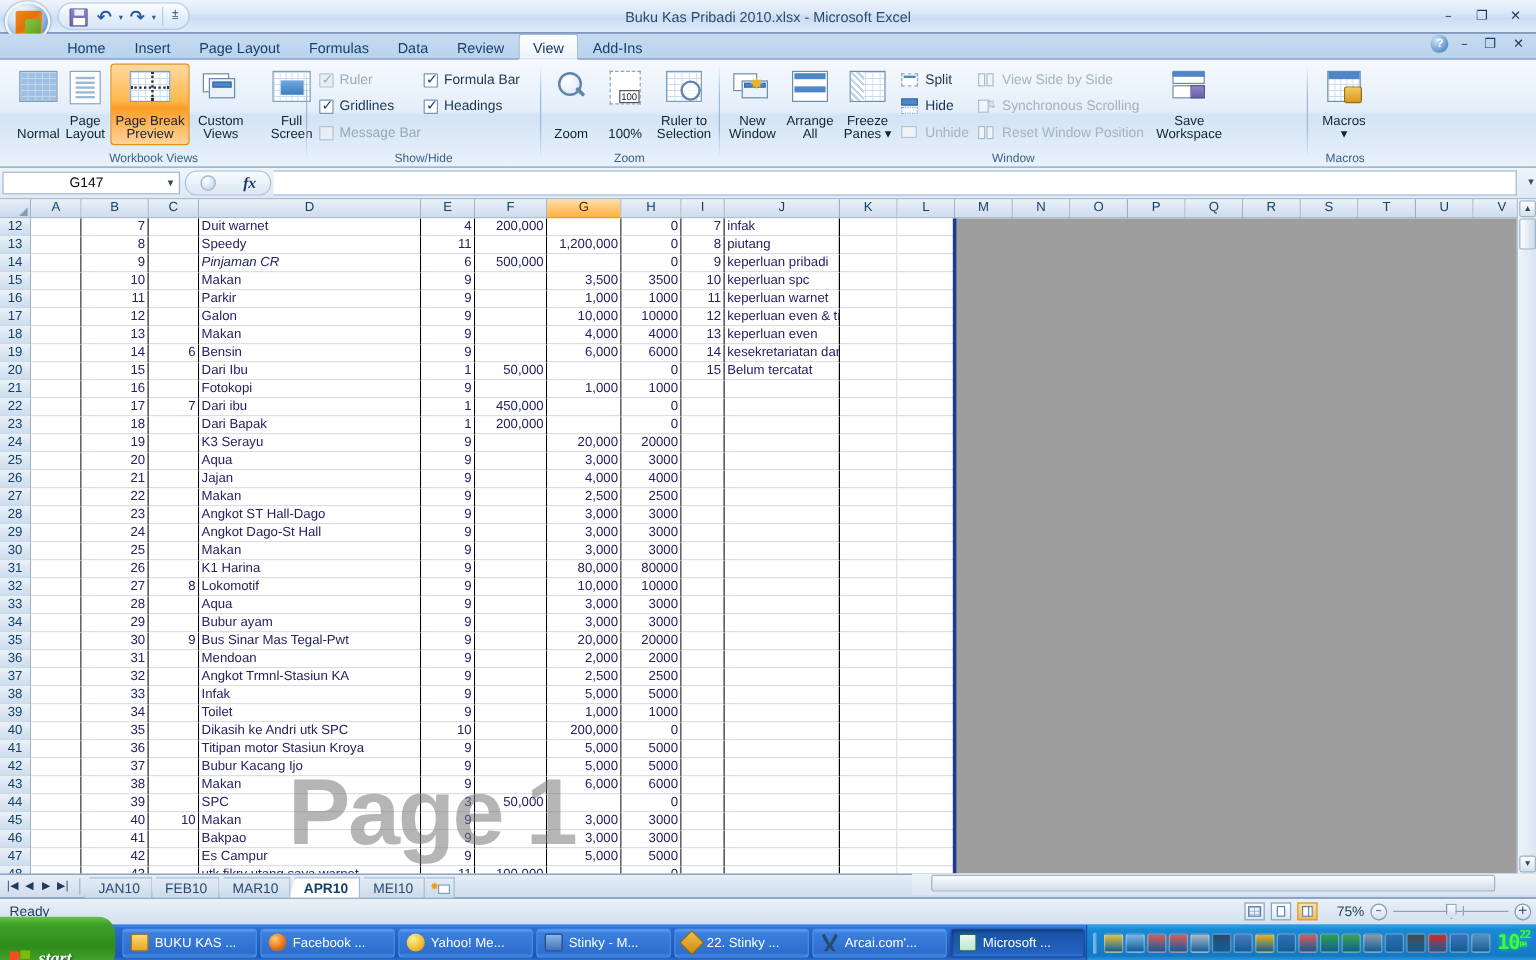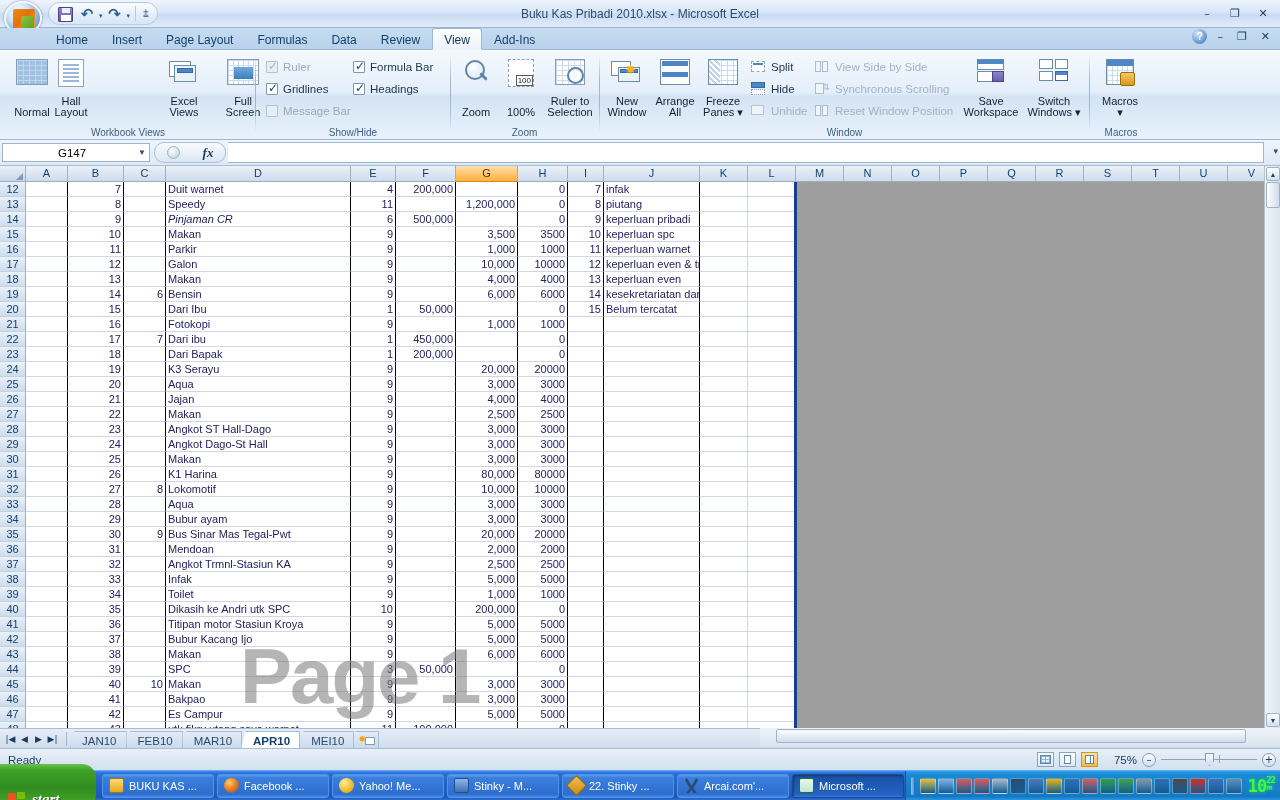--- a/index.html
+++ b/index.html
@@ -402,29 +402,33 @@
 
   <div class="ribbon">
 
     <div class="group" style="left:2px;width:252px">
       <div class="bigbtn" style="left:2px">
         <div class="icon ic-grid hdr"></div>
         <div class="lbl"><span>Normal</span></div>
       </div>
       <div class="bigbtn" style="left:44px;width:50px">
         <div class="icon ic-page"></div>
-        <div class="lbl"><span>Hall</span><br><span>Layout</span></div>
+        <div class="lbl"><span>Page</span><br><span>Layout</span></div>
+      </div>
+      <div class="bigbtn sel" style="left:90px;width:66px">
+        <div class="icon ic-pbp"></div>
+        <div class="lbl"><span>Page Break</span><br><span>Preview</span></div>
       </div>
       <div class="bigbtn" style="left:156px;width:52px">
         <div class="icon ic-cust">
           <i style="left:0;top:2px;width:22px;height:16px"></i>
           <i style="left:5px;top:6px;width:22px;height:17px;background:#e9f1f9"></i>
           <i style="left:8px;top:9px;width:16px;height:5px;background:#4d87c7;border-color:#356ba4"></i>
         </div>
-        <div class="lbl"><span>Excel</span><br><span>Views</span></div>
+        <div class="lbl"><span>Custom</span><br><span>Views</span></div>
       </div>
       <div class="bigbtn" style="left:218px;width:46px">
         <div class="icon ic-full"></div>
         <div class="lbl"><span>Full</span><br><span>Screen</span></div>
       </div>
       <div class="group-label">Workbook Views</div>
     </div>
     <div class="group-sep" style="left:255px"></div>
 
     <div class="group" style="left:258px;width:190px">
@@ -532,30 +536,20 @@
       </div>
 
       <div class="bigbtn" style="left:358px;width:64px">
         <div class="icon ic-save-ws">
           <span class="sq" style="left:2px;top:0;width:27px;height:11px;background:#fff;border-color:#6c8cab;"></span>
           <span class="sq" style="left:2px;top:1px;width:27px;height:4px;background:#4d87c7;border:none;"></span>
           <span class="sq" style="left:2px;top:12px;width:27px;height:11px;background:#fff;border-color:#6c8cab;"></span>
           <span style="position:absolute;left:17px;top:12px;width:12px;height:11px;background:linear-gradient(#8f86c9,#6a5ead);border:1px solid #4d4389;"></span>
         </div>
         <div class="lbl"><span>Save</span><br><span>Workspace</span></div>
-      </div>
-      <div class="bigbtn" style="left:422px;width:62px">
-        <div class="icon ic-switch">
-          <i style="left:0;top:0;width:14px;height:10px"></i>
-          <i style="left:16px;top:0;width:13px;height:10px"></i>
-          <i style="left:0;top:12px;width:14px;height:10px"></i>
-          <i style="left:16px;top:12px;width:13px;height:10px;border-color:#356ba4"></i>
-          <i style="left:17px;top:13px;width:11px;height:3px;background:#4d87c7;border:none"></i>
-        </div>
-        <div class="lbl"><span>Switch</span><br><span>Windows ▾</span></div>
       </div>
       <div class="group-label">Window</div>
     </div>
     <div class="group-sep" style="left:1089px"></div>
 
     <div class="group" style="left:1092px;width:58px">
       <div class="bigbtn" style="left:0;width:56px">
         <div class="icon ic-macro"></div>
         <div class="lbl"><span>Macros</span><br><span>▾</span></div>
       </div>

